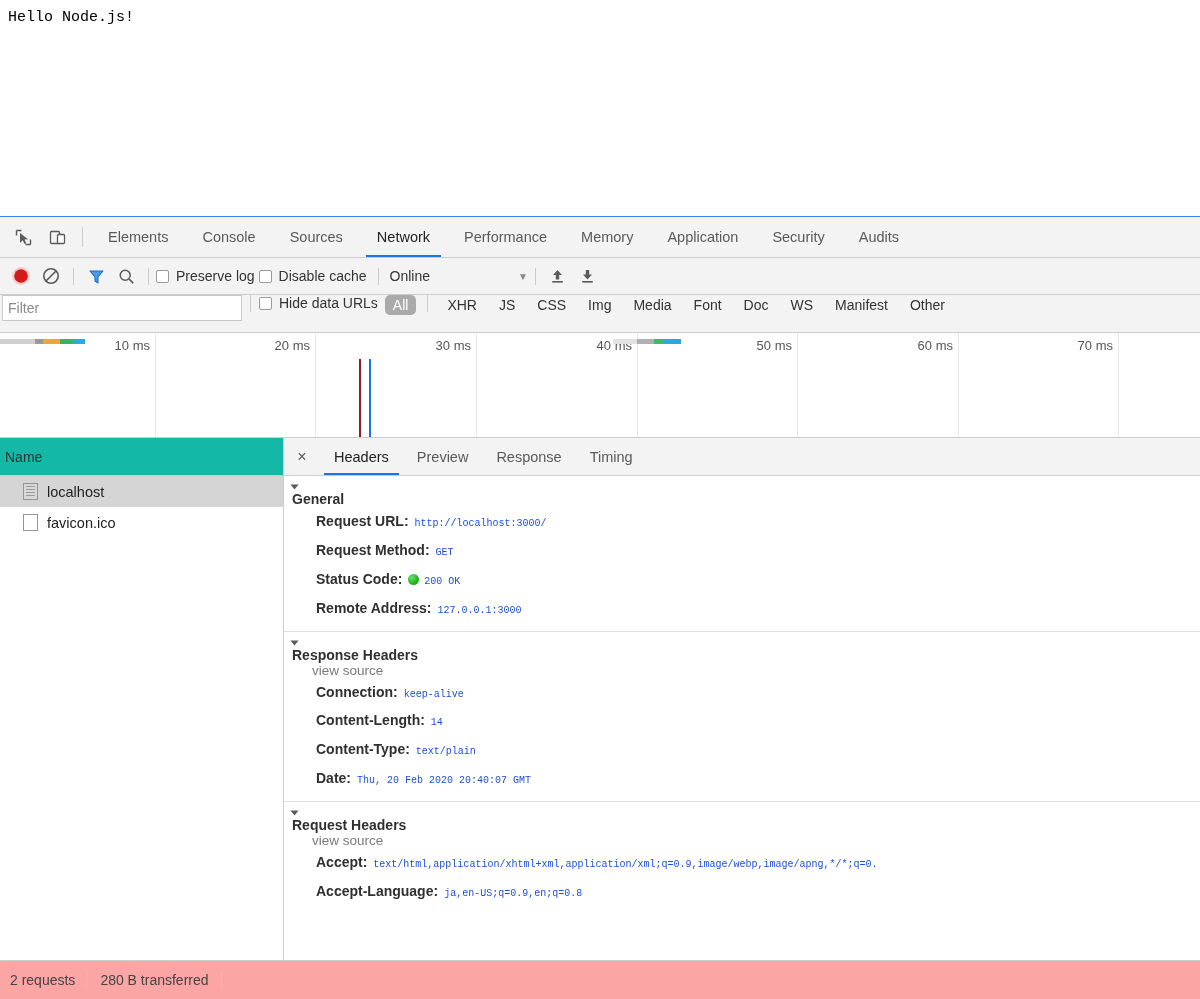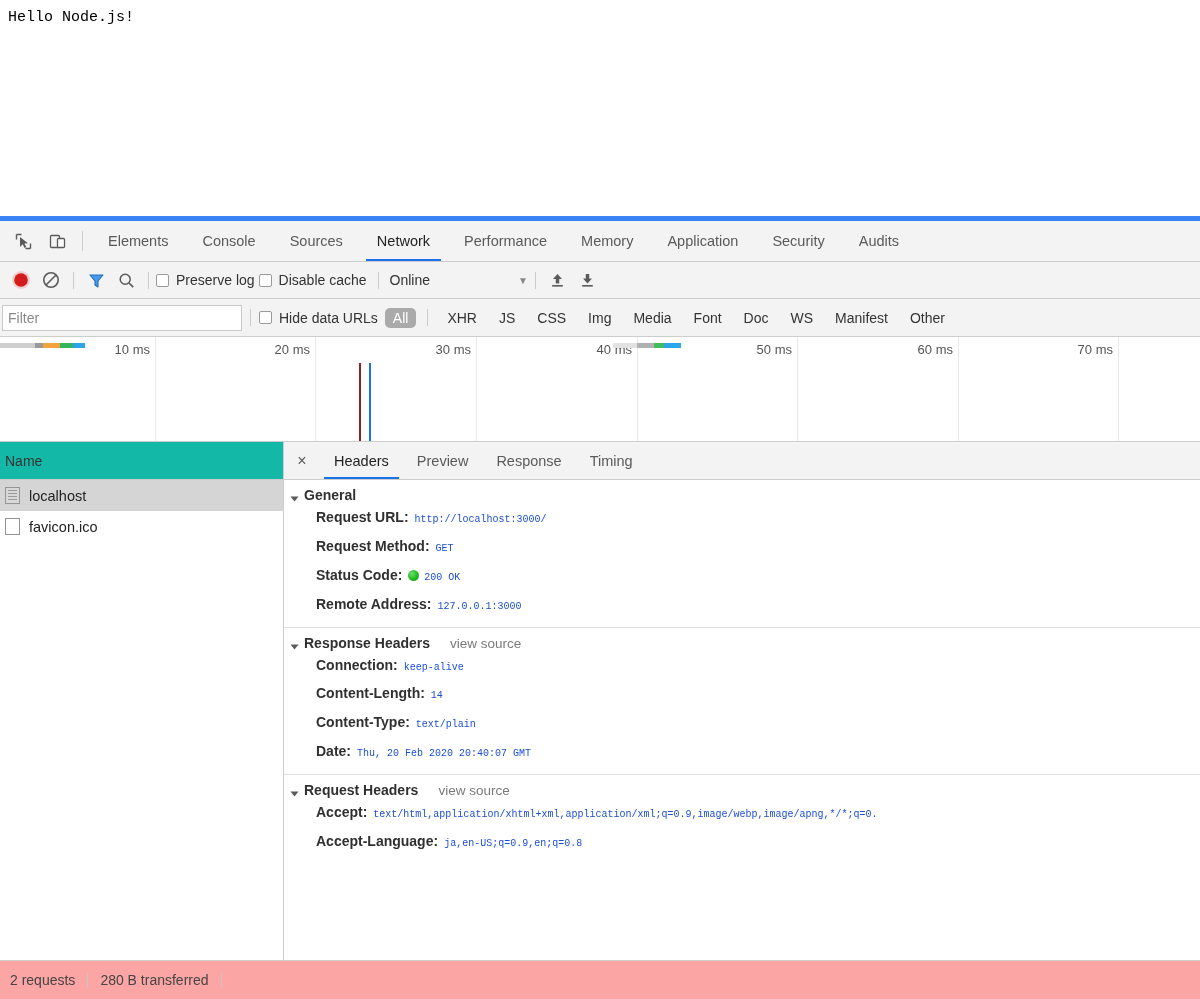--- a/index.html
+++ b/index.html
@@ -26,21 +26,21 @@
     color: #000;
     line-height: 1.3;
   }
 
   
   #devtools {
     position: absolute;
     top: 216px; left: 0;
     width: 1200px; height: 783px;
     background: #f3f3f3;
-    border-top: 5px solid #3b82f6;
+    border-top: 1px solid #3b82f6;
     display: flex;
     flex-direction: column;
   }
 
   
   #main-tabbar {
     height: 41px;
     background: #f3f3f3;
     border-bottom: 1px solid #cdcdcd;
     display: flex;
@@ -121,21 +121,21 @@
     color: #888;
     font-size: 10px;
   }
 
   
   #filter-bar {
     height: 38px;
     background: #f3f3f3;
     border-bottom: 1px solid #cdcdcd;
     display: flex;
-    align-items: center;
+    align-items: flex-start;
     flex: none;
   }
   #filter-input {
     width: 240px; height: 26px;
     margin-left: 2px;
     border: 1px solid #c9c9c9;
     background: #fff;
     font-family: "Liberation Sans", sans-serif;
     font-size: 14px;
     color: #333;
@@ -219,21 +219,21 @@
     align-items: center;
     padding-left: 5px;
     font-size: 14px;
     color: #333;
   }
   #req-rows { flex: 1; overflow: hidden; }
   .req-row {
     height: 31px;
     display: flex;
     align-items: center;
-    padding-left: 5px;
+    padding-left: 23px;
     font-size: 14.5px;
     color: #222;
     cursor: pointer;
   }
   .req-row.selected { background: #d5d5d5; }
   .file-icon {
     width: 15px; height: 17px;
     border: 1px solid #959595;
     background: #fff;
     margin-right: 9px;
@@ -292,26 +292,27 @@
   }
 
   #detail-body {
     flex: 1;
     overflow: hidden;
     padding-bottom: 4px;
   }
   .hgroup { border-bottom: 1px solid #e0e0e0; padding: 7px 0 8px 0; }
   .hgroup:last-child { border-bottom: none; }
   .hgroup-title {
-    display: flex; align-items: flex-end;
+    display: flex; align-items: flex-start;
     font-size: 14px;
     font-weight: bold;
     color: #303030;
     padding-left: 8px;
     cursor: pointer;
+    flex-direction: column;
   }
   .tri {
     width: 0; height: 0;
     border-left: 5px solid #5a5a5a;
     border-top: 4px solid transparent;
     border-bottom: 4px solid transparent;
     margin-right: 7px;
     transform: rotate(90deg);
     flex: none;
   }

